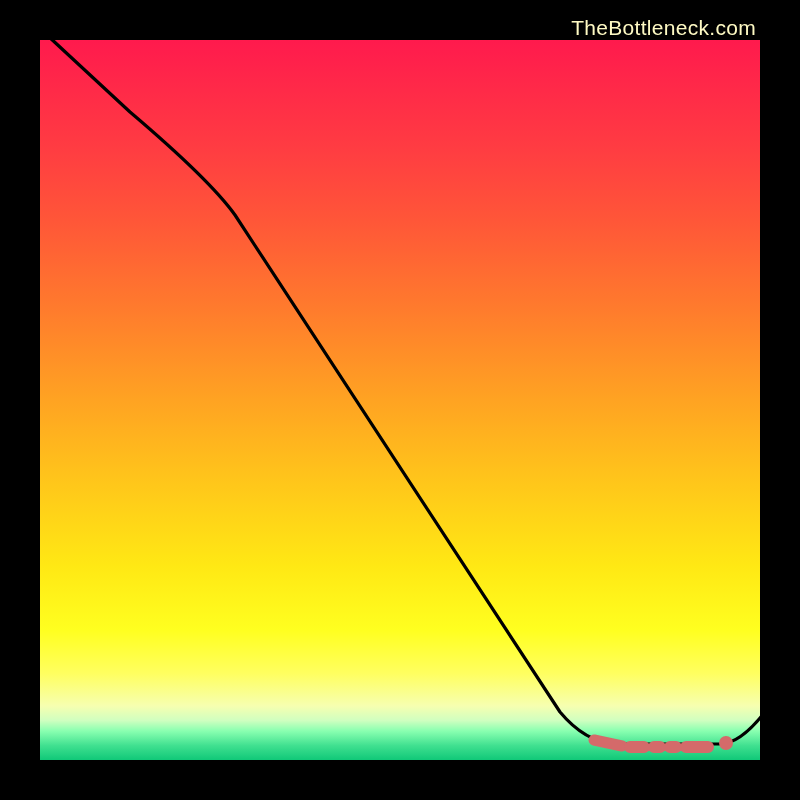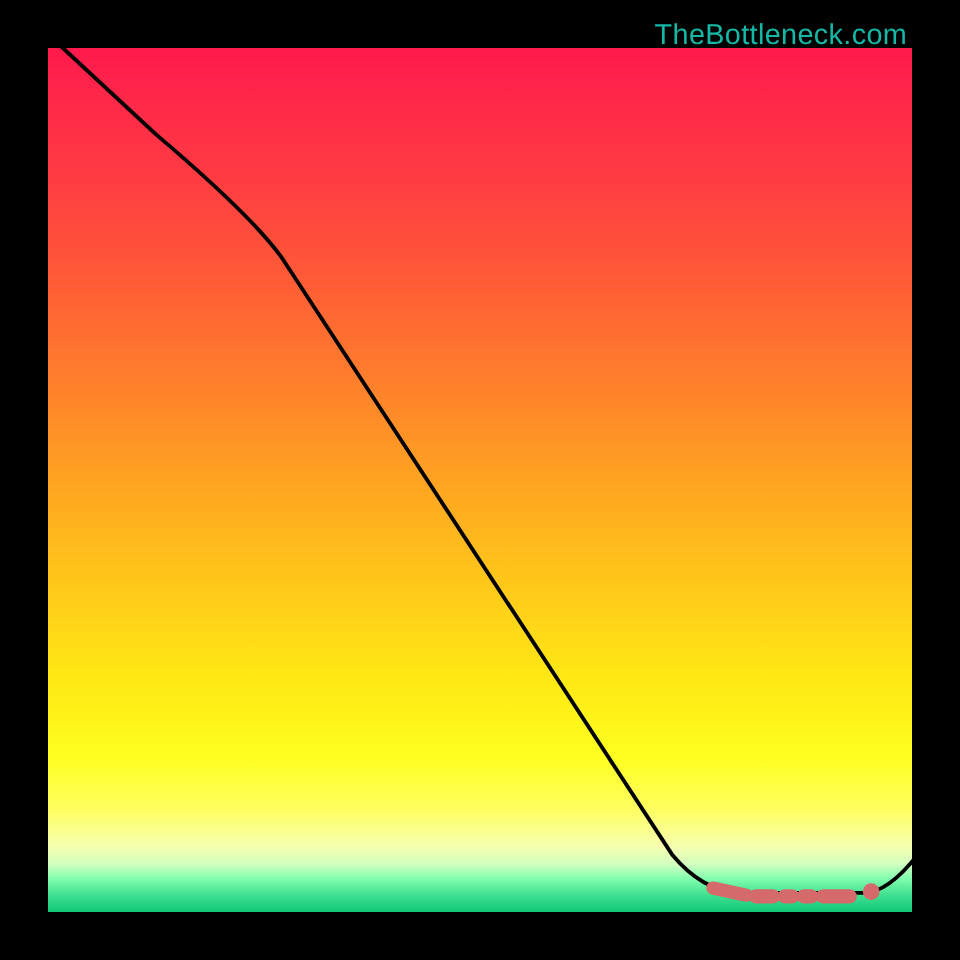--- a/index.html
+++ b/index.html
@@ -14,21 +14,21 @@
  #ffa322 50%,
  #ffc81a 62%,
  #ffe814 73%,
  #ffff20 82%,
  #ffff60 88%,
  #f6ffb0 92.5%,
  #d0ffc0 94.5%,
  #88ffb0 96%,
  #40e090 98%,
  #10c878 100%)}
-.attrib{position:absolute;right:44px;top:16px;color:#14b8a6;font-size:24px;letter-spacing:.3px}
+.attrib{position:absolute;right:44px;top:16px;color:#fef9c3;font-size:21px;letter-spacing:.3px}
 svg.line{position:absolute;left:40px;top:40px;width:720px;height:720px;overflow:visible}
 .curve{fill:none;stroke:#000;stroke-width:3.2;stroke-linejoin:round}
 .flat-seg{fill:none;stroke:#d46a6a;stroke-width:11;stroke-linecap:round}
 .flat-dash{fill:none;stroke:#d46a6a;stroke-width:12;stroke-linecap:round}
 .dot{fill:#d46a6a}
 </style>
 </head>
 <body>
 
 <div class="frame">

